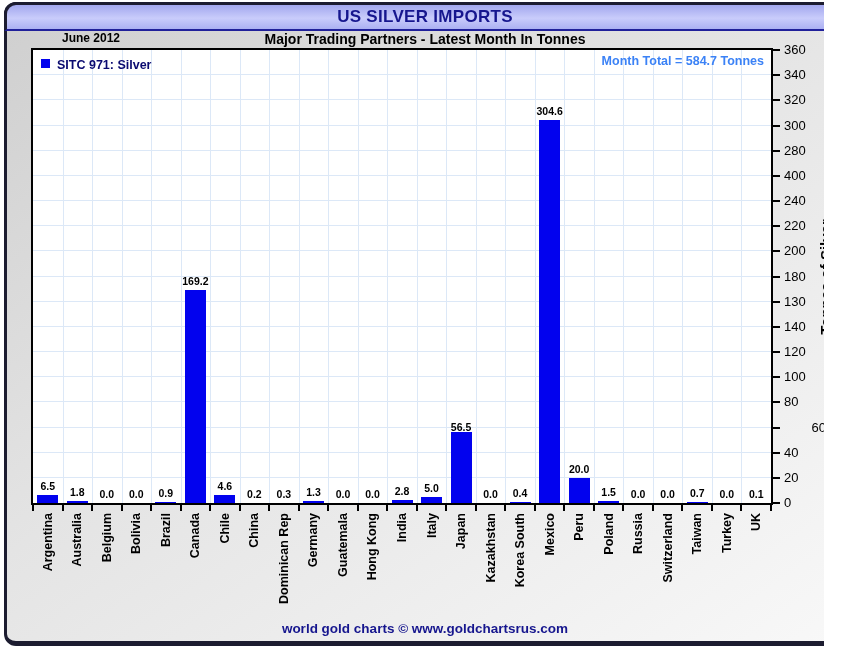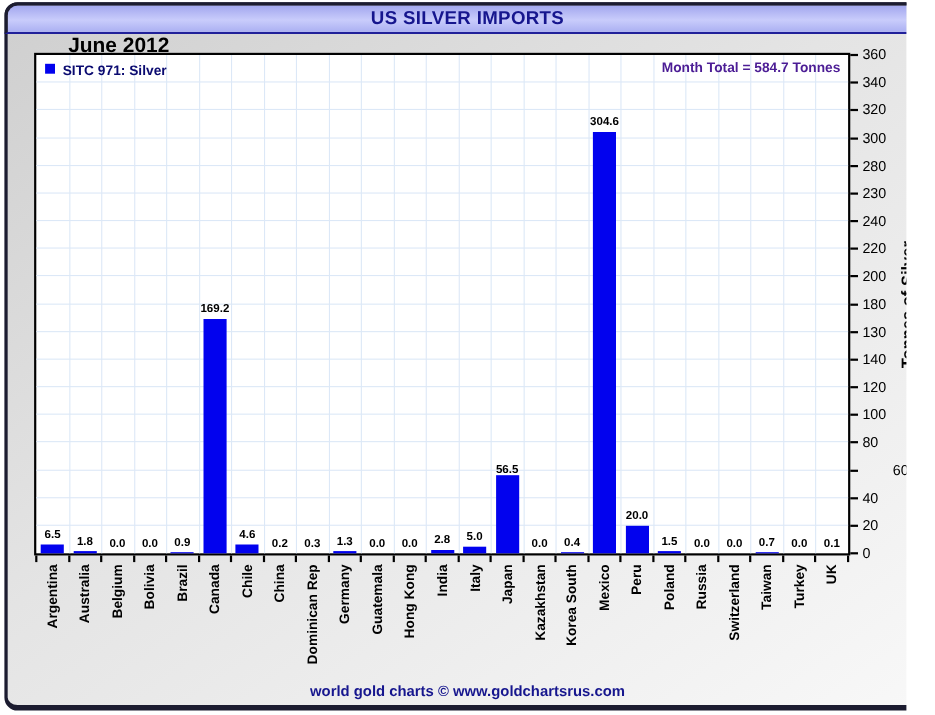--- a/index.html
+++ b/index.html
@@ -19,21 +19,21 @@
     border:3px solid #1c1c30; border-bottom:2px solid #20209a;
     border-radius:12px 12px 0 0;
     background:linear-gradient(180deg,#a2a7ee 0%,#c9ccfb 55%,#abb0f2 100%);
     text-align:center;
   }
   .banner-title {
     font-size:17px; font-weight:bold; color:#16168e; line-height:24px;
     letter-spacing:0.3px;
   }
   .subheader-date {
-    position:absolute; left:62px; top:31px; font-size:19px; font-weight:bold; color:#000;
+    position:absolute; left:62px; top:31px; font-size:12px; font-weight:bold; color:#000;
   }
   .subheader-title {
     position:absolute; left:0; top:31px; width:850px; text-align:center;
     font-size:14px; font-weight:bold; color:#000;
   }
   .plot {
     position:absolute; left:31px; top:48px; width:742px; height:457px;
     border:2px solid #000; background:#ffffff;
   }
   .grid-layer,.bars-layer { position:absolute; left:0; top:0; width:738px; height:453px; }
@@ -45,21 +45,21 @@
     font-size:10.5px; font-weight:bold; color:#000; line-height:11px;
   }
   .legend { position:absolute; left:8px; top:5px; }
   .legend-swatch {
     display:inline-block; width:9px; height:9px; background:#0202ee;
     vertical-align:middle; margin-right:7px; margin-bottom:2px;
   }
   .legend-text { font-size:12.5px; font-weight:bold; color:#0a0a70; vertical-align:middle; }
   .month-total {
     position:absolute; right:7px; top:4px;
-    font-size:12.5px; font-weight:bold; color:#4c1d95;
+    font-size:12.5px; font-weight:bold; color:#3b82f6;
   }
   .xtick { position:absolute; width:2px; height:6px; background:#000; }
   .xlabel {
     position:absolute; white-space:nowrap;
     font-size:12.5px; font-weight:bold; color:#000; line-height:14px;
     transform:rotate(-90deg) translateX(-100%); transform-origin:0 0;
   }
   .ytick-mark { position:absolute; width:7px; height:2px; background:#000; }
   .ytick-label {
     position:absolute; width:42px; font-size:13px; color:#000; line-height:16px; text-align:left;
@@ -78,20 +78,21 @@
 <body>
 
 <div class="page">
   <div class="frame"></div>
 
   <div class="banner">
     <div class="banner-title">US SILVER IMPORTS</div>
   </div>
 
   <div class="subheader-date">June 2012</div>
+  <div class="subheader-title">Major Trading Partners - Latest Month In Tonnes</div>
 
   <div class="plot">
     <div class="grid-layer" id="grid-layer">
         <div class="hgrid" style="bottom: 25.1667px;"></div>
         <div class="hgrid" style="bottom: 50.3333px;"></div>
         <div class="hgrid" style="bottom: 75.5px;"></div>
         <div class="hgrid" style="bottom: 100.667px;"></div>
         <div class="hgrid" style="bottom: 125.833px;"></div>
         <div class="hgrid" style="bottom: 151px;"></div>
         <div class="hgrid" style="bottom: 176.167px;"></div>
@@ -253,21 +254,21 @@
       <div class="ytick-label" style="left: 784px; top: 293.667px;">130</div>
       <div class="ytick-mark" style="left: 773px; top: 275.5px;"></div>
       <div class="ytick-label" style="left: 784px; top: 268.5px;">180</div>
       <div class="ytick-mark" style="left: 773px; top: 250.333px;"></div>
       <div class="ytick-label" style="left: 784px; top: 243.333px;">200</div>
       <div class="ytick-mark" style="left: 773px; top: 225.167px;"></div>
       <div class="ytick-label" style="left: 784px; top: 218.167px;">220</div>
       <div class="ytick-mark" style="left: 773px; top: 200px;"></div>
       <div class="ytick-label" style="left: 784px; top: 193px;">240</div>
       <div class="ytick-mark" style="left: 773px; top: 174.833px;"></div>
-      <div class="ytick-label" style="left: 784px; top: 167.833px;">230</div>
+      <div class="ytick-label" style="left: 784px; top: 167.833px;">400</div>
       <div class="ytick-mark" style="left: 773px; top: 149.667px;"></div>
       <div class="ytick-label" style="left: 784px; top: 142.667px;">280</div>
       <div class="ytick-mark" style="left: 773px; top: 124.5px;"></div>
       <div class="ytick-label" style="left: 784px; top: 117.5px;">300</div>
       <div class="ytick-mark" style="left: 773px; top: 99.3333px;"></div>
       <div class="ytick-label" style="left: 784px; top: 92.3333px;">320</div>
       <div class="ytick-mark" style="left: 773px; top: 74.1667px;"></div>
       <div class="ytick-label" style="left: 784px; top: 67.1667px;">340</div>
       <div class="ytick-mark" style="left: 773px; top: 49px;"></div>
       <div class="ytick-label" style="left: 784px; top: 42px;">360</div>

